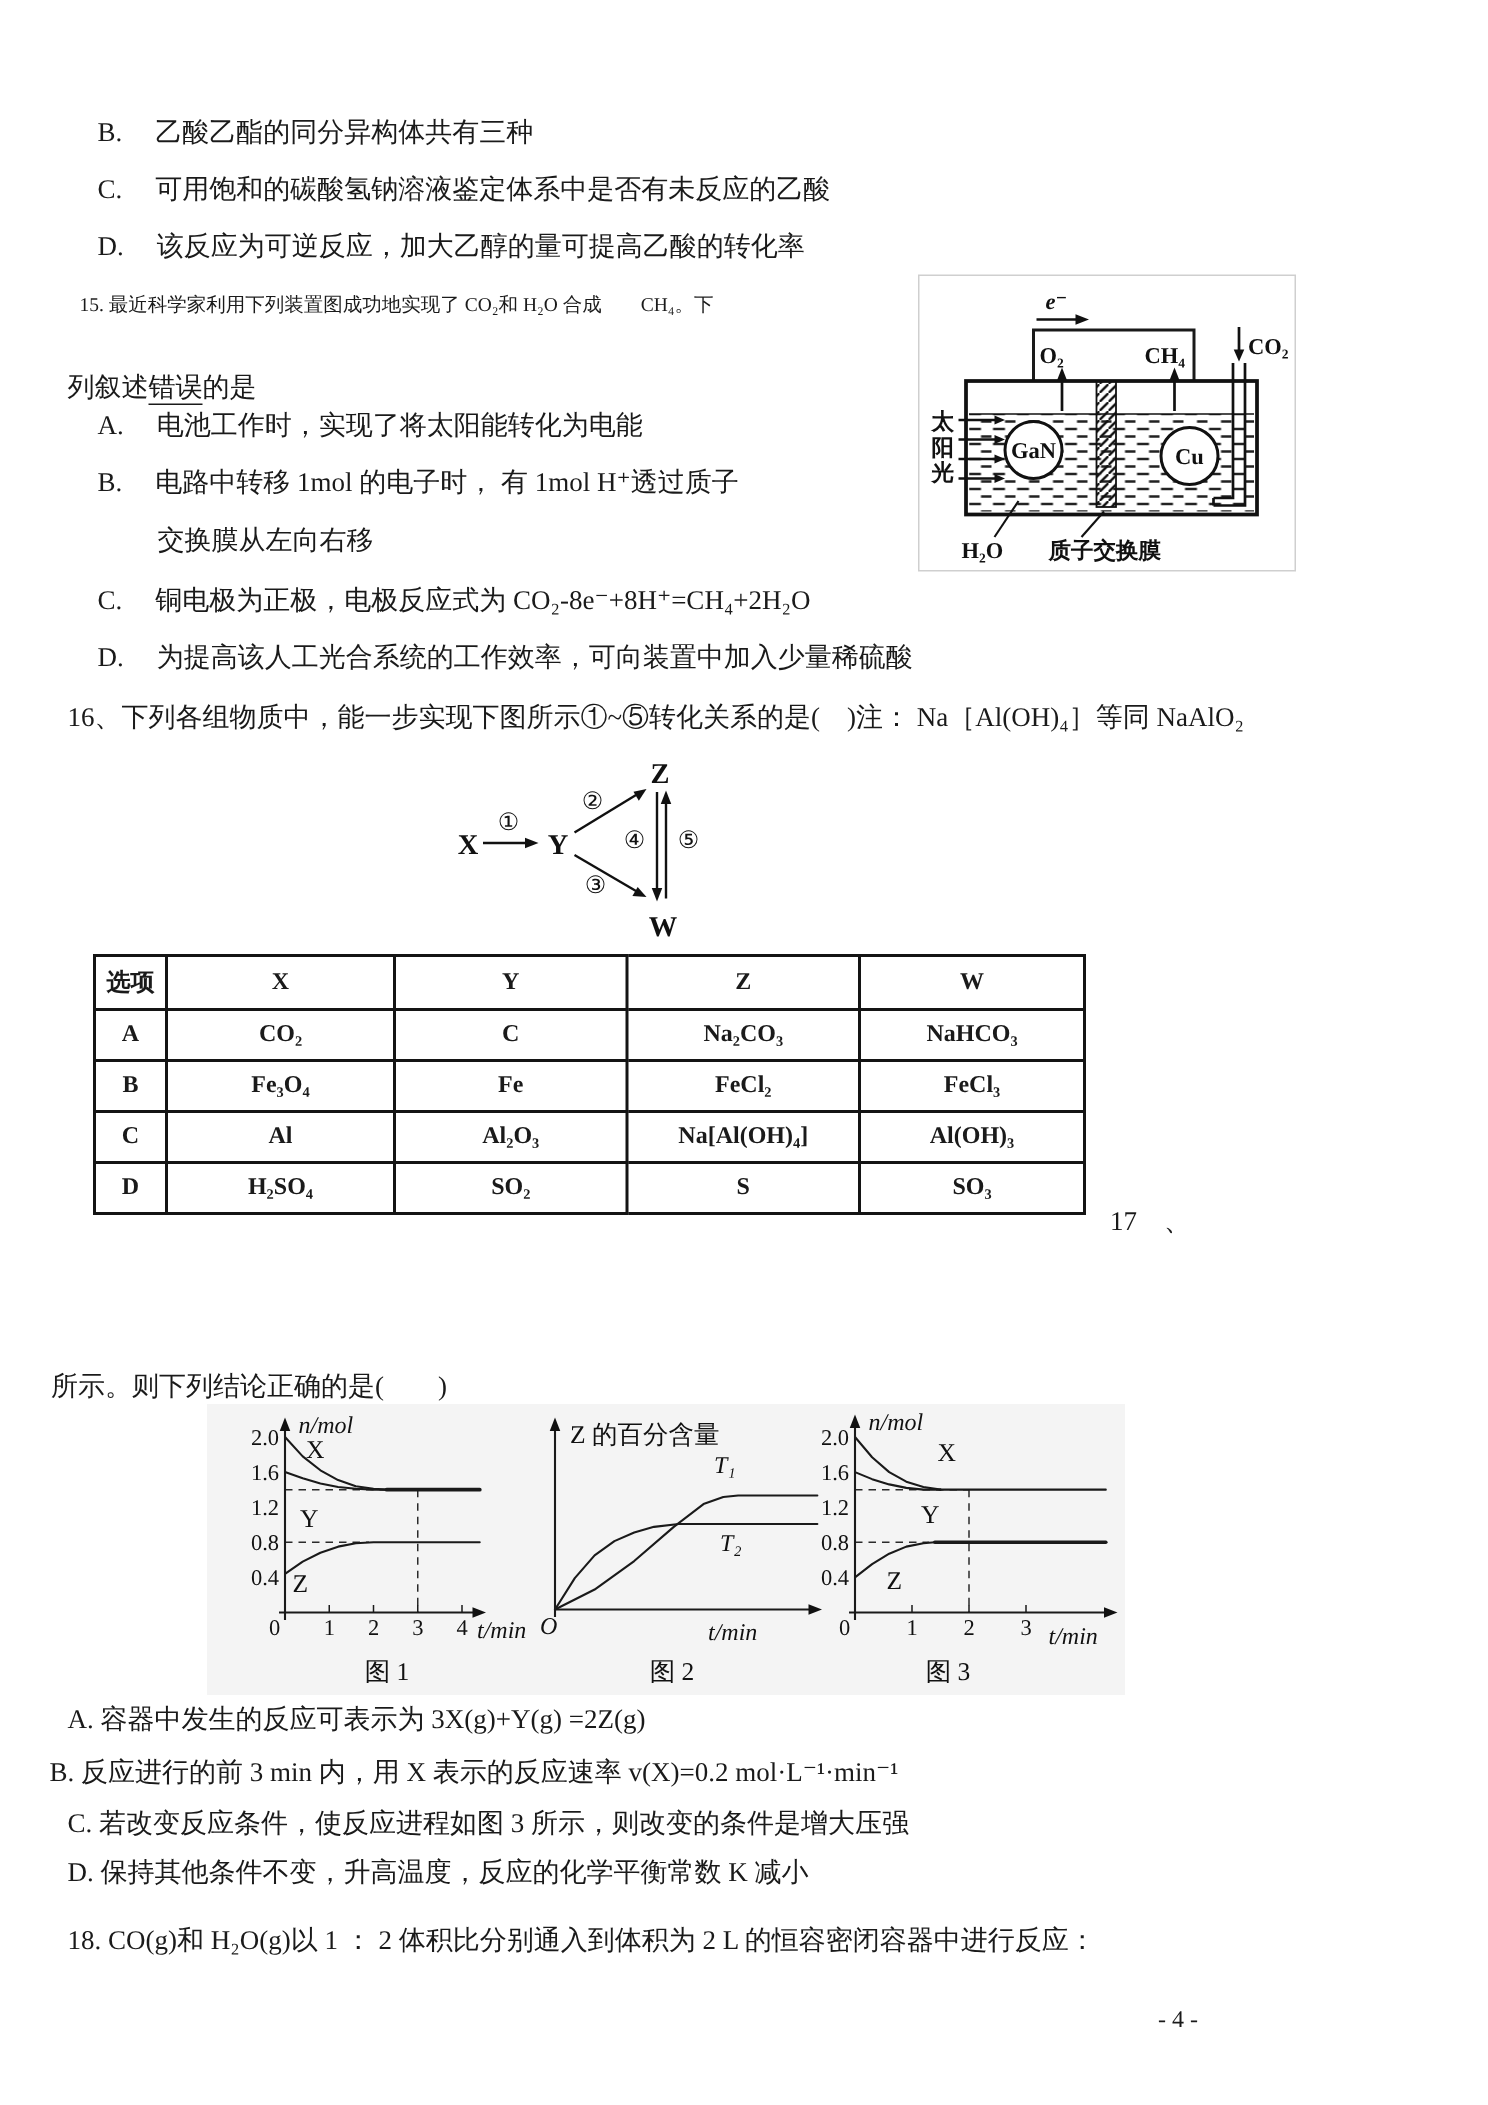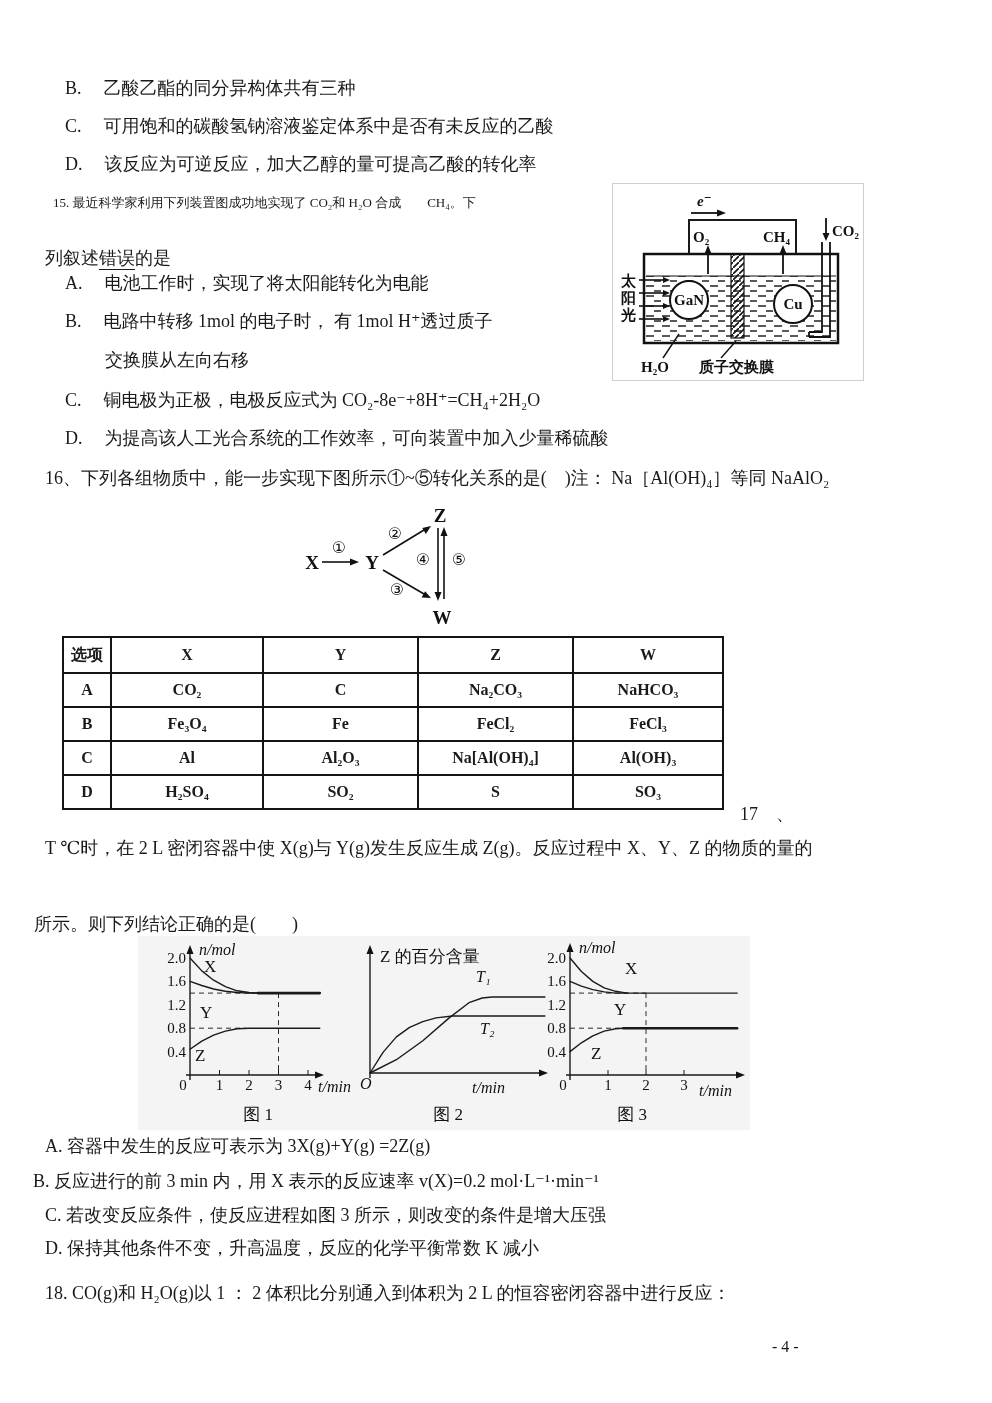--- a/index.html
+++ b/index.html
@@ -179,21 +179,20 @@
       <td>D</td>
       <td>H₂SO₄</td>
       <td>SO₂</td>
       <td>S</td>
       <td>SO₃</td>
     </tr>
   </tbody>
     </table>
 
   <div class="line" style="left:740px;top:804px">17　、</div>
-  <div class="line" style="left:45px;top:838px">T ℃时，在 2 L 密闭容器中使 X(g)与 Y(g)发生反应生成 Z(g)。反应过程中 X、Y、Z 的物质的量的</div>
   <div class="line" style="left:34px;top:914px">所示。则下列结论正确的是(　　)</div>
 
   <div class="strip"></div>
 
   <svg class="chart" style="left:140px" width="235" height="190" viewBox="0 0 235 190">
     <g class="plot">
         <polyline points="50.0,53.1 138.5,53.1" class="guide"></polyline>
         <polyline points="50.0,88.2 106.0,88.2" class="guide"></polyline>
         <polyline points="138.5,53.1 138.5,135.0" class="guide"></polyline>
         <polyline points="50.0,18.0 61.8,30.9 73.6,40.2 85.4,46.7 97.2,50.8 109.0,52.5 117.8,53.1" class="curve" stroke-width="1.4"></polyline>

